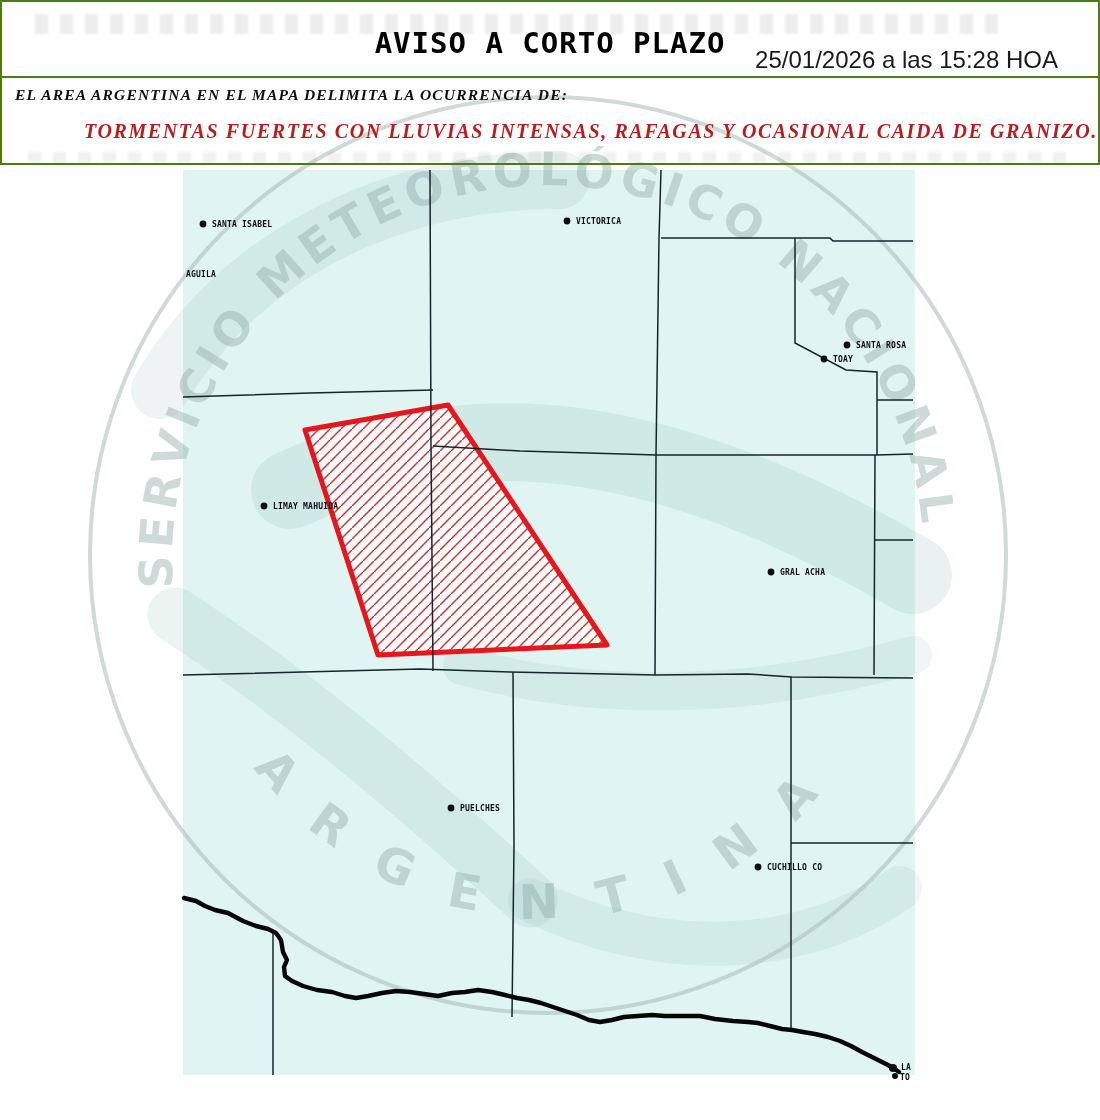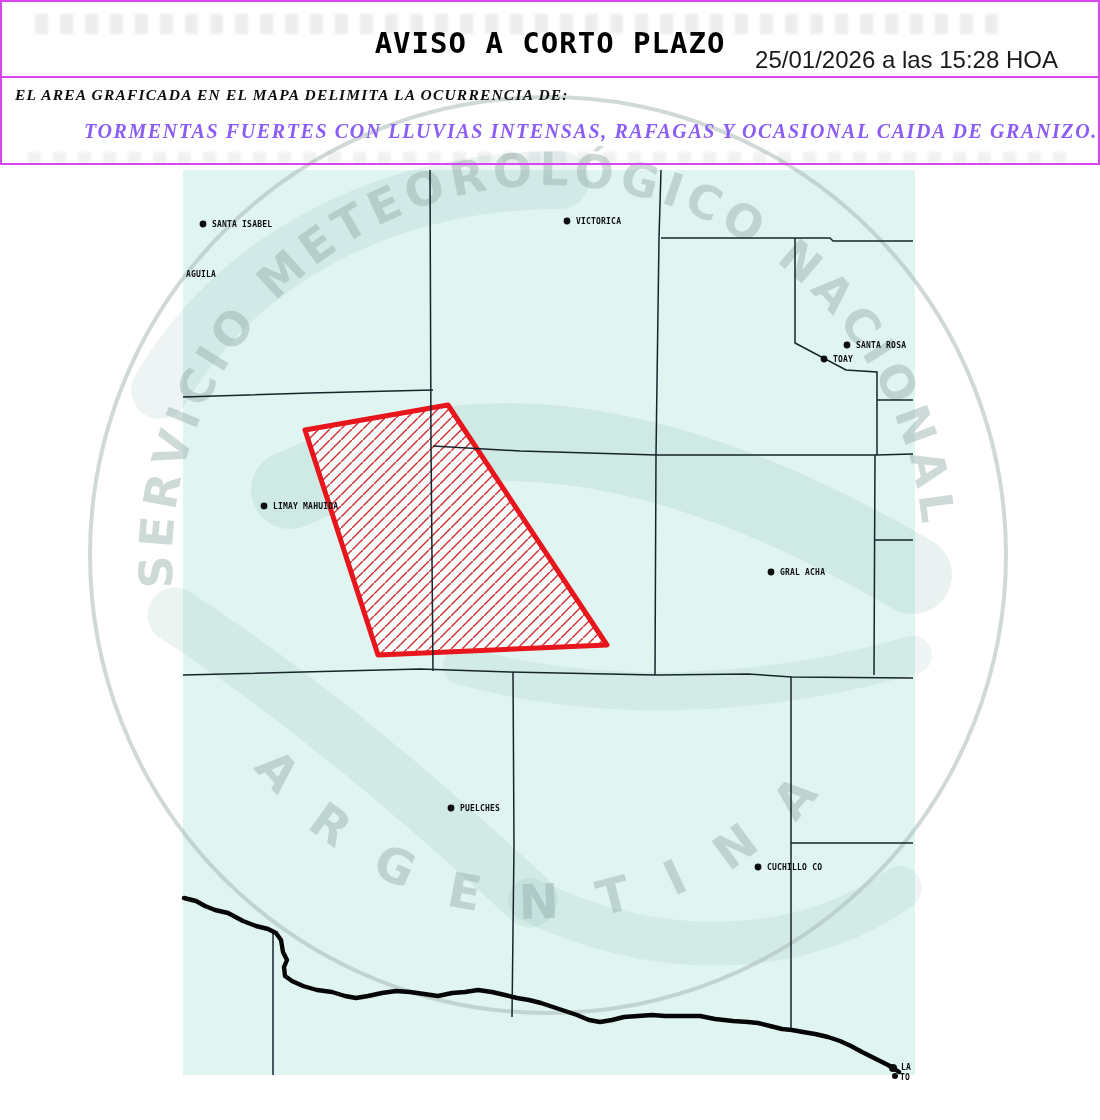--- a/index.html
+++ b/index.html
@@ -1,33 +1,33 @@
 <!DOCTYPE html>
 <html><head>
 <meta charset="utf-8">
 <style>
   html,body{margin:0;padding:0;background:#ffffff;}
   #page{position:relative;width:1100px;height:1120px;background:#ffffff;overflow:hidden;
         font-family:"Liberation Sans",sans-serif;}
 
   
-  .box{position:absolute;left:0;width:1096px;border:2px solid #d946ef;background:transparent;z-index:10;}
+  .box{position:absolute;left:0;width:1096px;border:2px solid #4d7c0f;background:transparent;z-index:10;}
   #title-box{top:0;height:74px;}
   #notice-box{top:76px;height:85px;}
   #main-title{position:absolute;left:0;right:0;top:24px;text-align:center;
       font-family:"DejaVu Sans Mono",monospace;font-weight:bold;font-size:29px;
       letter-spacing:1px;color:#000;white-space:nowrap;}
   #timestamp{position:absolute;right:40px;top:44px;font-size:24px;color:#1a1a1a;
       font-family:"Liberation Sans",sans-serif;}
   #notice-intro{position:absolute;left:13px;top:8px;
       font-family:"Liberation Serif",serif;font-style:italic;font-weight:bold;
       font-size:15.5px;letter-spacing:1.2px;color:#101010;white-space:nowrap;}
   #notice-warning{position:absolute;left:82px;top:42px;
       font-family:"Liberation Serif",serif;font-style:italic;font-weight:bold;
-      font-size:20px;letter-spacing:1.6px;color:#8b5cf6;white-space:nowrap;text-align:center;}
+      font-size:20px;letter-spacing:1.6px;color:#b91c1c;white-space:nowrap;text-align:center;}
 
   
   .ghost{position:absolute;background:repeating-linear-gradient(90deg,
       rgba(110,110,110,0.12) 0 13px, rgba(110,110,110,0) 13px 25px);
       filter:blur(1.2px);z-index:11;pointer-events:none;}
   #ghost-top{left:35px;top:14px;width:975px;height:20px;}
   #ghost-bottom{left:28px;top:152px;width:1040px;height:11px;opacity:.8;}
 
   
   #map-svg{position:absolute;left:0;top:0;z-index:5;}
@@ -134,20 +134,20 @@
       </g>
     </g>
   </svg>
 
   <div id="title-box" class="box">
     <div id="main-title">AVISO A CORTO PLAZO</div>
     <div id="timestamp">25/01/2026 a las 15:28 HOA</div>
   </div>
 
   <div id="notice-box" class="box">
-    <div id="notice-intro">EL AREA GRAFICADA EN EL MAPA DELIMITA LA OCURRENCIA DE:</div>
+    <div id="notice-intro">EL AREA ARGENTINA EN EL MAPA DELIMITA LA OCURRENCIA DE:</div>
     <div id="notice-warning">TORMENTAS FUERTES CON LLUVIAS INTENSAS, RAFAGAS Y OCASIONAL CAIDA DE GRANIZO.</div>
   </div>
 
   <div id="ghost-top" class="ghost"></div>
   <div id="ghost-bottom" class="ghost"></div>
 
 </div>
 
 </body></html>

